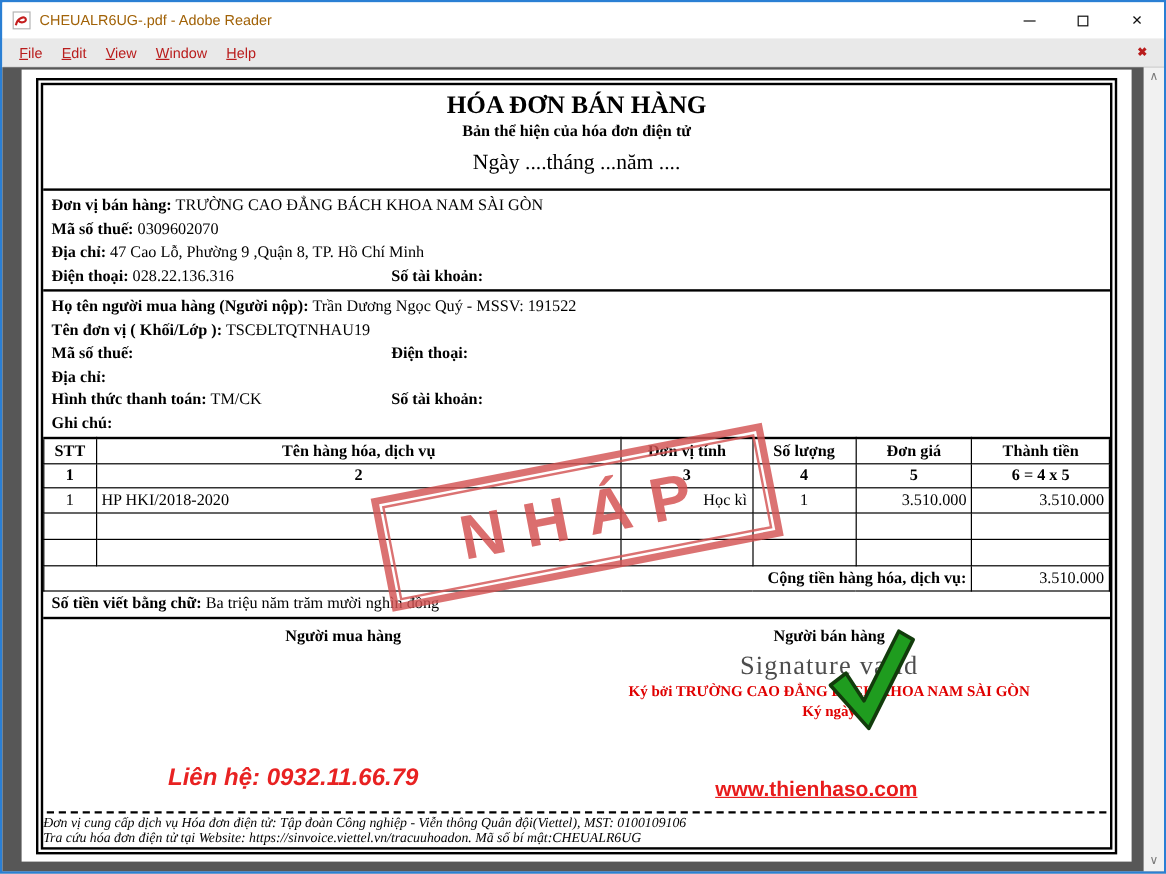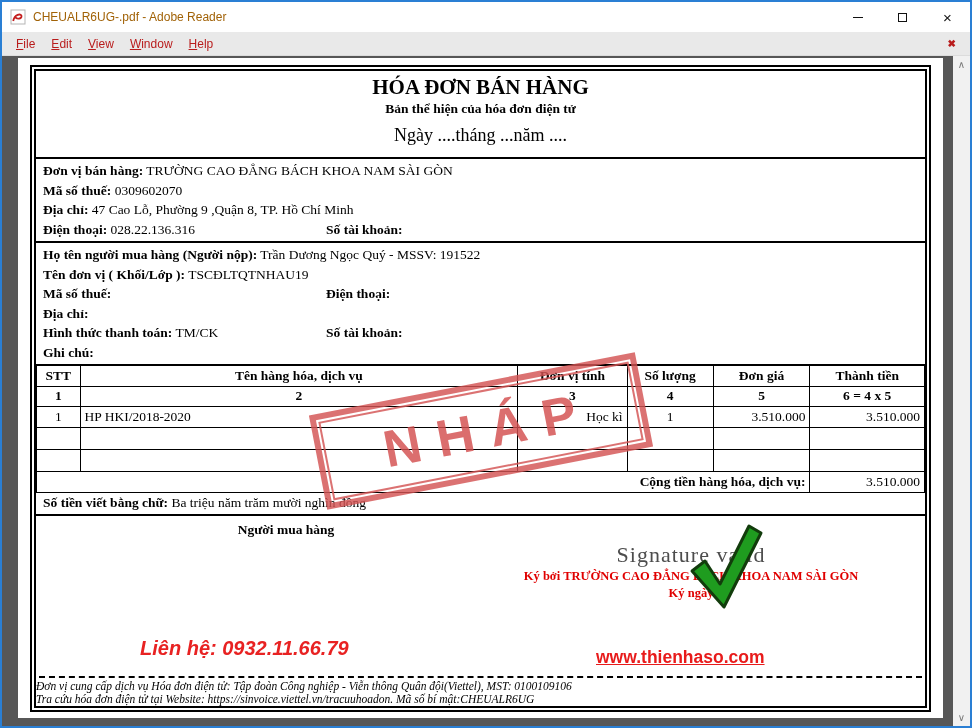--- a/index.html
+++ b/index.html
@@ -237,20 +237,21 @@
         </tbody>
           </table>
 
         <div class="words">
           <span class="lbl">Số tiền viết bằng chữ:</span>
           <span>Ba triệu năm trăm mười nghìn đồng</span>
         </div>
 
         <div class="sig-area">
           <div class="sig-buyer">Người mua hàng</div>
+          <div class="sig-seller">Người bán hàng</div>
           <div class="sig-stamp">
             <div class="sig-valid">Signature valid</div>
             <div class="sig-by">Ký bởi TRƯỜNG CAO ĐẲNG BÁCH KHOA NAM SÀI GÒN</div>
             <div class="sig-date">Ký ngày</div>
           </div>
         </div>
 
         <svg class="check" viewBox="0 0 80 92">
           <path d="M6 50 L19 40 L34 63 L63 5 L75 12 L38 86 Z" fill="#1f9c1f" stroke="#123c0c" stroke-width="3" stroke-linejoin="round"></path>
         </svg>

